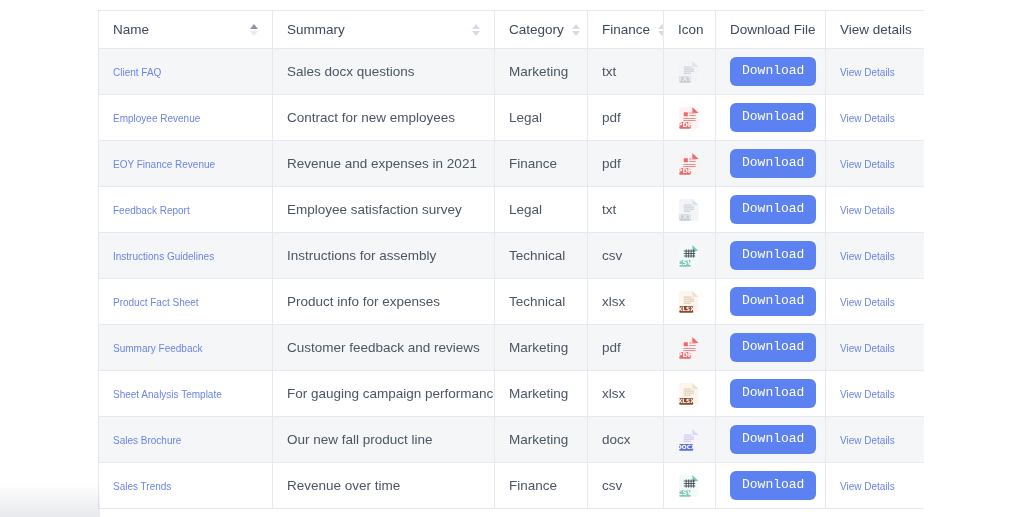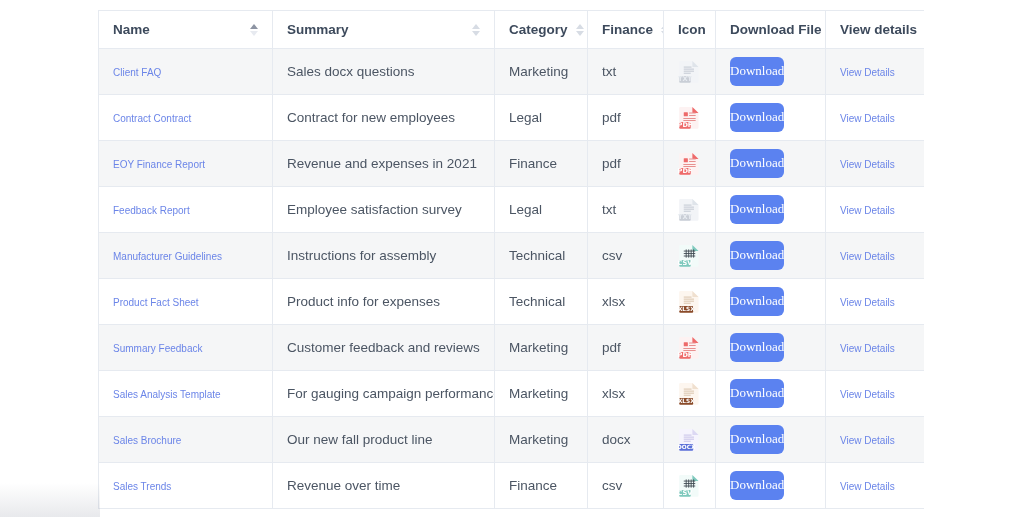--- a/index.html
+++ b/index.html
@@ -58,21 +58,21 @@
     color: #4b5563;
     box-sizing: border-box;
     overflow: hidden;
     white-space: nowrap;
   }
 
   table.grid thead th {
     height: 38px;
     background: #ffffff;
     color: #3d4a5c;
-    font-weight: bold;
+    font-weight: normal;
     font-size: 13.5px;
     position: relative;
     margin-top: 32px;
   }
 
   .th-inner {
     display: flex;
     align-items: center;
     justify-content: space-between;
     width: 100%;
@@ -118,22 +118,22 @@
   }
   .view-link { color: #6b85e8; }
 
   .dl-btn {
     display: inline-block;
     background: #5b82f0;
     color: #ffffff;
     border: none;
     border-radius: 6px;
     font-size: 13px;
-    font-family: Liberation Serif, serif;
-    padding: 7px 0;
+    font-family: Liberation Mono, monospace;
+    padding: 7px 12px;
     cursor: pointer;
     line-height: 1.1;
   }
 
   td.icon-cell { padding: 0; text-align: center; }
   .icon-cell-inner {
     display: flex;
     align-items: center;
     justify-content: center;
     height: 45px;
@@ -244,21 +244,21 @@
   </svg>
        </div>
             </td>
      <td>
        <button class="dl-btn">Download</button></td>
      <td>
        <a class="view-link">View Details</a></td>
           </tr>
           <tr class="even">
             <td>
-       <a class="name-link">Contract Contract</a></td>
+       <a class="name-link">Employee Revenue</a></td>
      <td>
        <span>Contract for new employees</span></td>
      <td>
        <span>Legal</span></td>
      <td>
        <span>pdf</span></td>
      <td class="icon-cell">
        <div class="icon-cell-inner">
          <svg class="file-icon" width="32" height="32" viewBox="0 0 28 30" xmlns="http://www.w3.org/2000/svg">
     <path d="M3 1.5 h14.5 L25 9 v17.5 a1.6 1.6 0 0 1 -1.6 1.6 H3 a1.6 1.6 0 0 1 -1.6 -1.6 V3.1 A1.6 1.6 0 0 1 3 1.5 z" fill="#fdf2f2"></path>
@@ -272,21 +272,21 @@
   </svg>
        </div>
             </td>
      <td>
        <button class="dl-btn">Download</button></td>
      <td>
        <a class="view-link">View Details</a></td>
           </tr>
           <tr class="odd">
             <td>
-       <a class="name-link">EOY Finance Report</a></td>
+       <a class="name-link">EOY Finance Revenue</a></td>
      <td>
        <span>Revenue and expenses in 2021</span></td>
      <td>
        <span>Finance</span></td>
      <td>
        <span>pdf</span></td>
      <td class="icon-cell">
        <div class="icon-cell-inner">
          <svg class="file-icon" width="32" height="32" viewBox="0 0 28 30" xmlns="http://www.w3.org/2000/svg">
     <path d="M3 1.5 h14.5 L25 9 v17.5 a1.6 1.6 0 0 1 -1.6 1.6 H3 a1.6 1.6 0 0 1 -1.6 -1.6 V3.1 A1.6 1.6 0 0 1 3 1.5 z" fill="#fdf2f2"></path>
@@ -327,21 +327,21 @@
   </svg>
        </div>
             </td>
      <td>
        <button class="dl-btn">Download</button></td>
      <td>
        <a class="view-link">View Details</a></td>
           </tr>
           <tr class="odd">
             <td>
-       <a class="name-link">Manufacturer Guidelines</a></td>
+       <a class="name-link">Instructions Guidelines</a></td>
      <td>
        <span>Instructions for assembly</span></td>
      <td>
        <span>Technical</span></td>
      <td>
        <span>csv</span></td>
      <td class="icon-cell">
        <div class="icon-cell-inner">
          <svg class="file-icon" width="32" height="32" viewBox="0 0 28 30" xmlns="http://www.w3.org/2000/svg">
     <path d="M3 1.5 h14.5 L25 9 v17.5 a1.6 1.6 0 0 1 -1.6 1.6 H3 a1.6 1.6 0 0 1 -1.6 -1.6 V3.1 A1.6 1.6 0 0 1 3 1.5 z" fill="#f2fbf9"></path>
@@ -410,21 +410,21 @@
   </svg>
        </div>
             </td>
      <td>
        <button class="dl-btn">Download</button></td>
      <td>
        <a class="view-link">View Details</a></td>
           </tr>
           <tr class="even">
             <td>
-       <a class="name-link">Sales Analysis Template</a></td>
+       <a class="name-link">Sheet Analysis Template</a></td>
      <td>
        <span>For gauging campaign performance</span></td>
      <td>
        <span>Marketing</span></td>
      <td>
        <span>xlsx</span></td>
      <td class="icon-cell">
        <div class="icon-cell-inner">
          <svg class="file-icon" width="32" height="32" viewBox="0 0 28 30" xmlns="http://www.w3.org/2000/svg">
     <path d="M3 1.5 h14.5 L25 9 v17.5 a1.6 1.6 0 0 1 -1.6 1.6 H3 a1.6 1.6 0 0 1 -1.6 -1.6 V3.1 A1.6 1.6 0 0 1 3 1.5 z" fill="#fdf6ef"></path>

